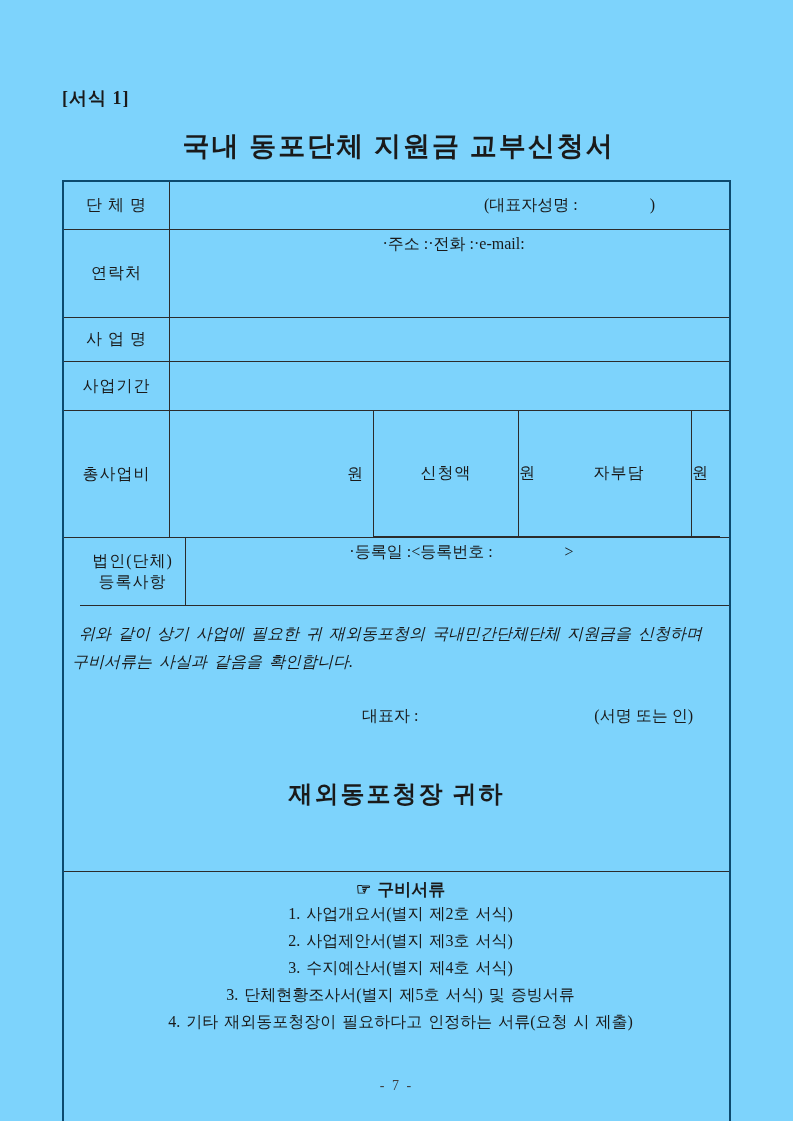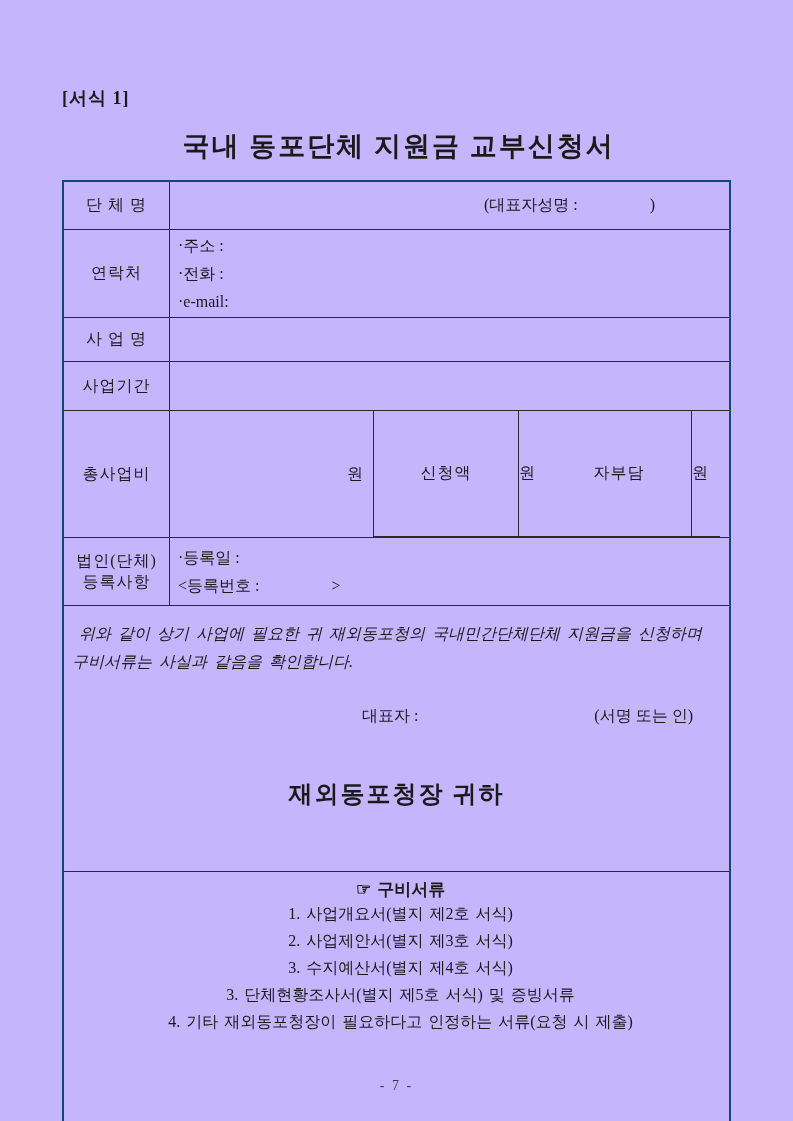--- a/index.html
+++ b/index.html
@@ -1,18 +1,18 @@
 <!DOCTYPE html>
 <html><head>
 <meta charset="utf-8">
 <style>
   * { margin:0; padding:0; box-sizing:border-box; }
   html,body { background:#ffffff; }
   .page {
-    position:relative; width:793px; height:1121px; background:#c4b5fd;
+    position:relative; width:793px; height:1121px; background:#7dd3fc;
     font-family:"Liberation Serif","DejaVu Serif",serif; color:#1a1a1a;
     overflow:hidden;
   }
   .form-tag {
     position:absolute; left:62px; top:86px;
     font-size:18px; font-weight:bold; letter-spacing:1px;
   }
   .doc-title {
     position:absolute; left:2px; top:128px; width:100%;
     text-align:center; font-size:27px; font-weight:bold; letter-spacing:2px;
@@ -21,35 +21,35 @@
     position:absolute; left:62px; top:180px; width:669px; height:1115px;
     border:2px solid #0c4a6e; font-size:16px;
   }
   .row { display:flex; border-bottom:1.5px solid #2b2b2b; overflow:hidden; }
   .row:last-child { border-bottom:none; }
   .r1 { height:48px; }
   .r2 { height:88px; }
   .r3 { height:44px; }
   .r4 { height:49px;justify-content:space-between; }
   .r5 { height:127px; }
-  .r6 { height:68px; }
+  .r6 { height:68px;margin-left:16px; }
   .r7 { height:266px; display:block; }
   .r8 { height:164px; display:block;text-align:center; }
   .cell { overflow:hidden; }
   .label-cell {
     width:106px; flex:0 0 106px; border-right:1.5px solid #2b2b2b;
     display:flex; flex-direction:column; align-items:center; justify-content:center;
     text-align:center; letter-spacing:1px;
   }
   .value-cell { flex:1; }
   .rep-name-cell {
     display:flex; align-items:center; justify-content:flex-end;
     padding-right:74px; white-space:pre;
   }
-  .lines-cell { display:flex; flex-direction:column; justify-content:center; padding-left:8px; }
+  .lines-cell { display:flex; flex-direction:row; justify-content:center; padding-left:8px; }
   .lines-cell div { line-height:28px; white-space:pre; }
   .total-amount-cell {
     width:204px; flex:0 0 204px; border-right:1.5px solid #2b2b2b;
     display:flex; align-items:center; justify-content:flex-end; padding-right:10px;
   }
   .subrows { flex:1; display:flex; flex-direction:row; }
   .subrow { flex:1; display:flex; border-bottom:1.5px solid #2b2b2b; }
   .subrow:last-child { border-bottom:none; }
   .sublabel {
     width:145px; flex:0 0 145px; border-right:1.5px solid #2b2b2b;

